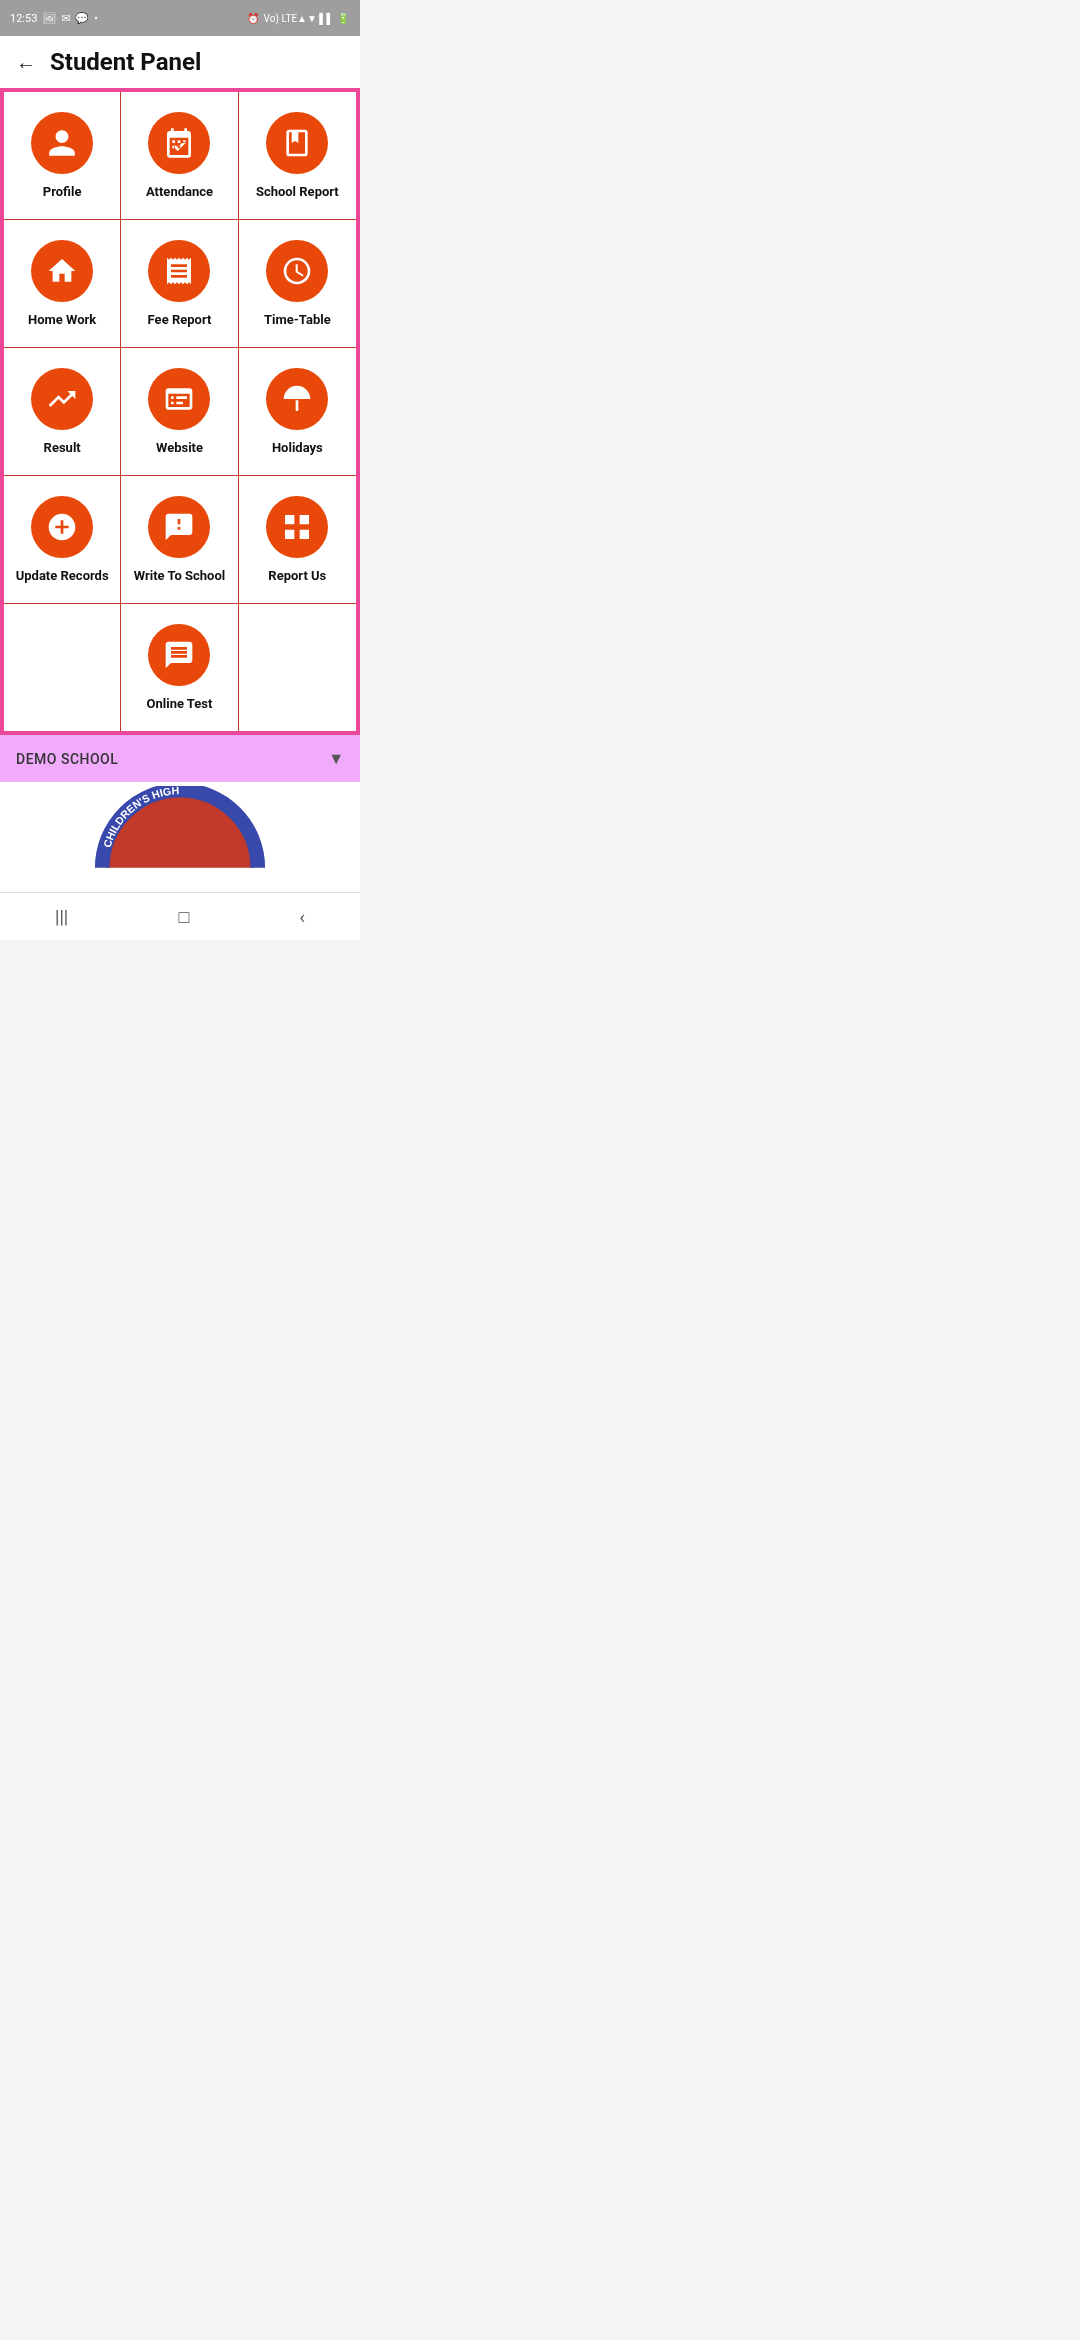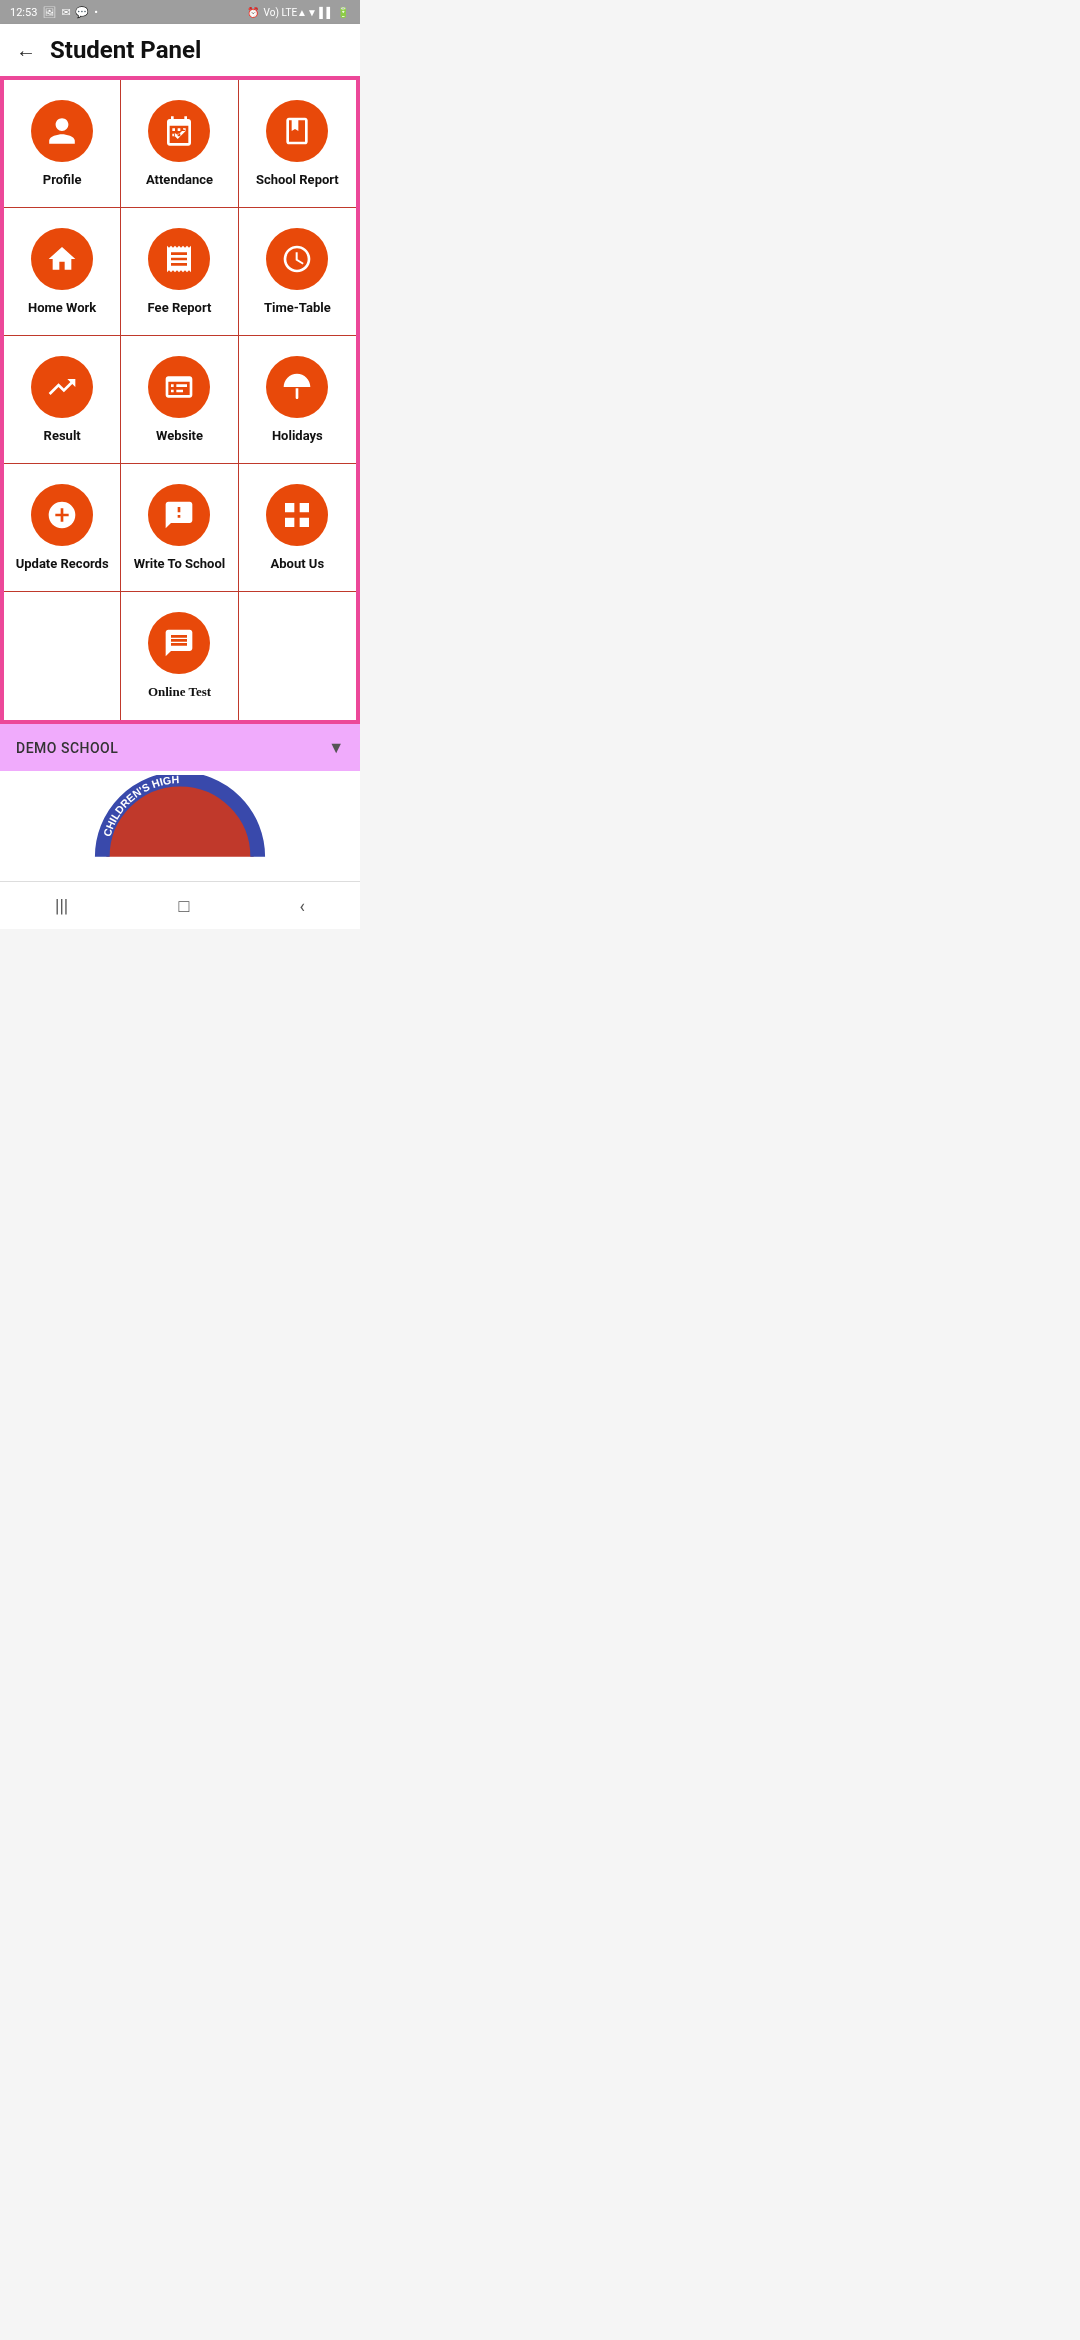--- a/index.html
+++ b/index.html
@@ -15,21 +15,21 @@
 
     
     .status-bar {
       background: #9e9e9e;
       color: white;
       font-size: 11px;
       padding: 4px 10px;
       display: flex;
       justify-content: space-between;
       align-items: center;
-      height: 24px;
+      height: 36px;
     }
     .status-left { display: flex; gap: 5px; align-items: center; }
     .status-right { display: flex; gap: 4px; align-items: center; font-size: 10px; }
 
     
     .app-bar {
       background: white;
       padding: 12px 16px;
       display: flex;
       align-items: center;
@@ -54,21 +54,20 @@
       margin: 0;
     }
 
     .grid-row {
       display: grid;
       grid-template-columns: 1fr 1fr 1fr;
       border-bottom: 1.5px solid #c0392b;
     }
     .grid-row:last-child {
       border-bottom: none;
-      font-family: Liberation Serif, serif;
     }
 
     .grid-cell {
       display: flex;
       flex-direction: column;
       align-items: center;
       justify-content: center;
       padding: 20px 10px;
       background: white;
       border-right: 1.5px solid #c0392b;
@@ -278,21 +277,21 @@
           </svg>
         </div>
         <span class="cell-label">Write To School</span>
       </div>
       <div class="grid-cell">
         <div class="icon-circle">
           <svg viewBox="0 0 24 24" fill="white">
             <path d="M3 3h7v7H3zm0 11h7v7H3zm11-11h7v7h-7zm0 11h7v7h-7z"></path>
           </svg>
         </div>
-        <span class="cell-label">About Us</span>
+        <span class="cell-label">Report Us</span>
       </div>
     </div>
     <div class="grid-row">
       <div class="grid-cell empty"></div>
       <div class="grid-cell">
         <div class="icon-circle">
           <svg viewBox="0 0 24 24" fill="white">
             <path d="M20 2H4c-1.1 0-2 .9-2 2v18l4-4h14c1.1 0 2-.9 2-2V4c0-1.1-.9-2-2-2zm-2 12H6v-2h12v2zm0-3H6V9h12v2zm0-3H6V6h12v2z"></path>
           </svg>
         </div>

